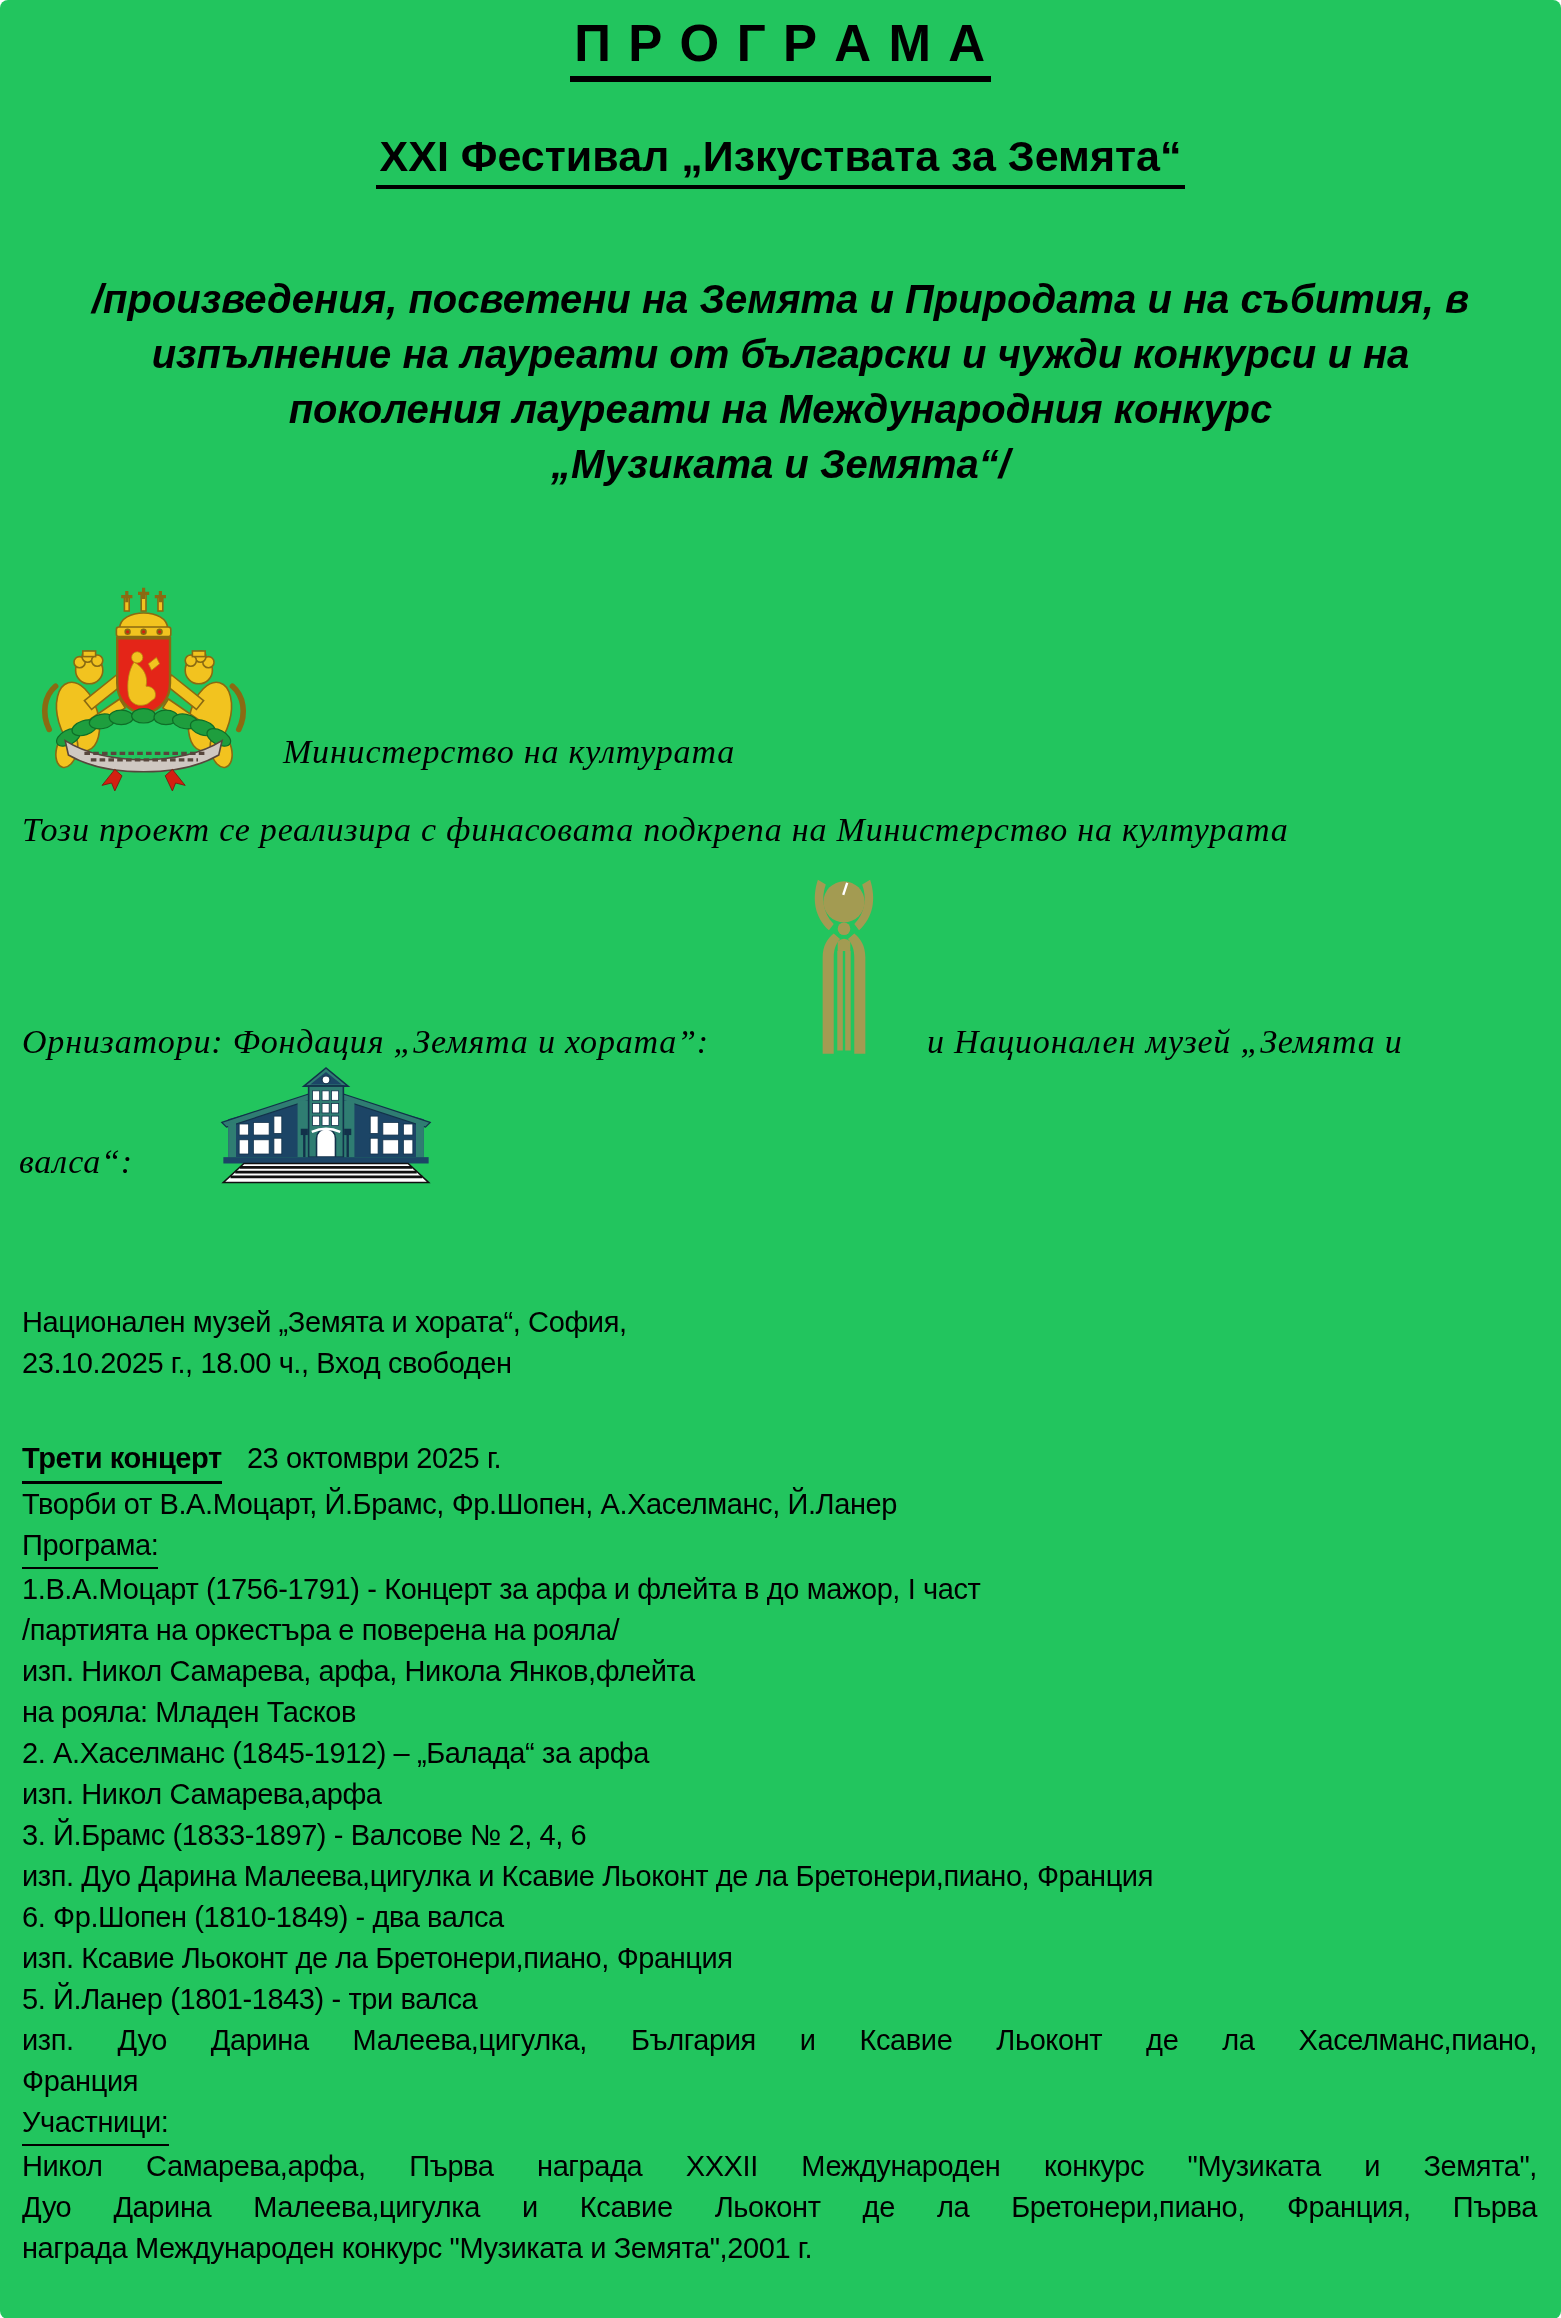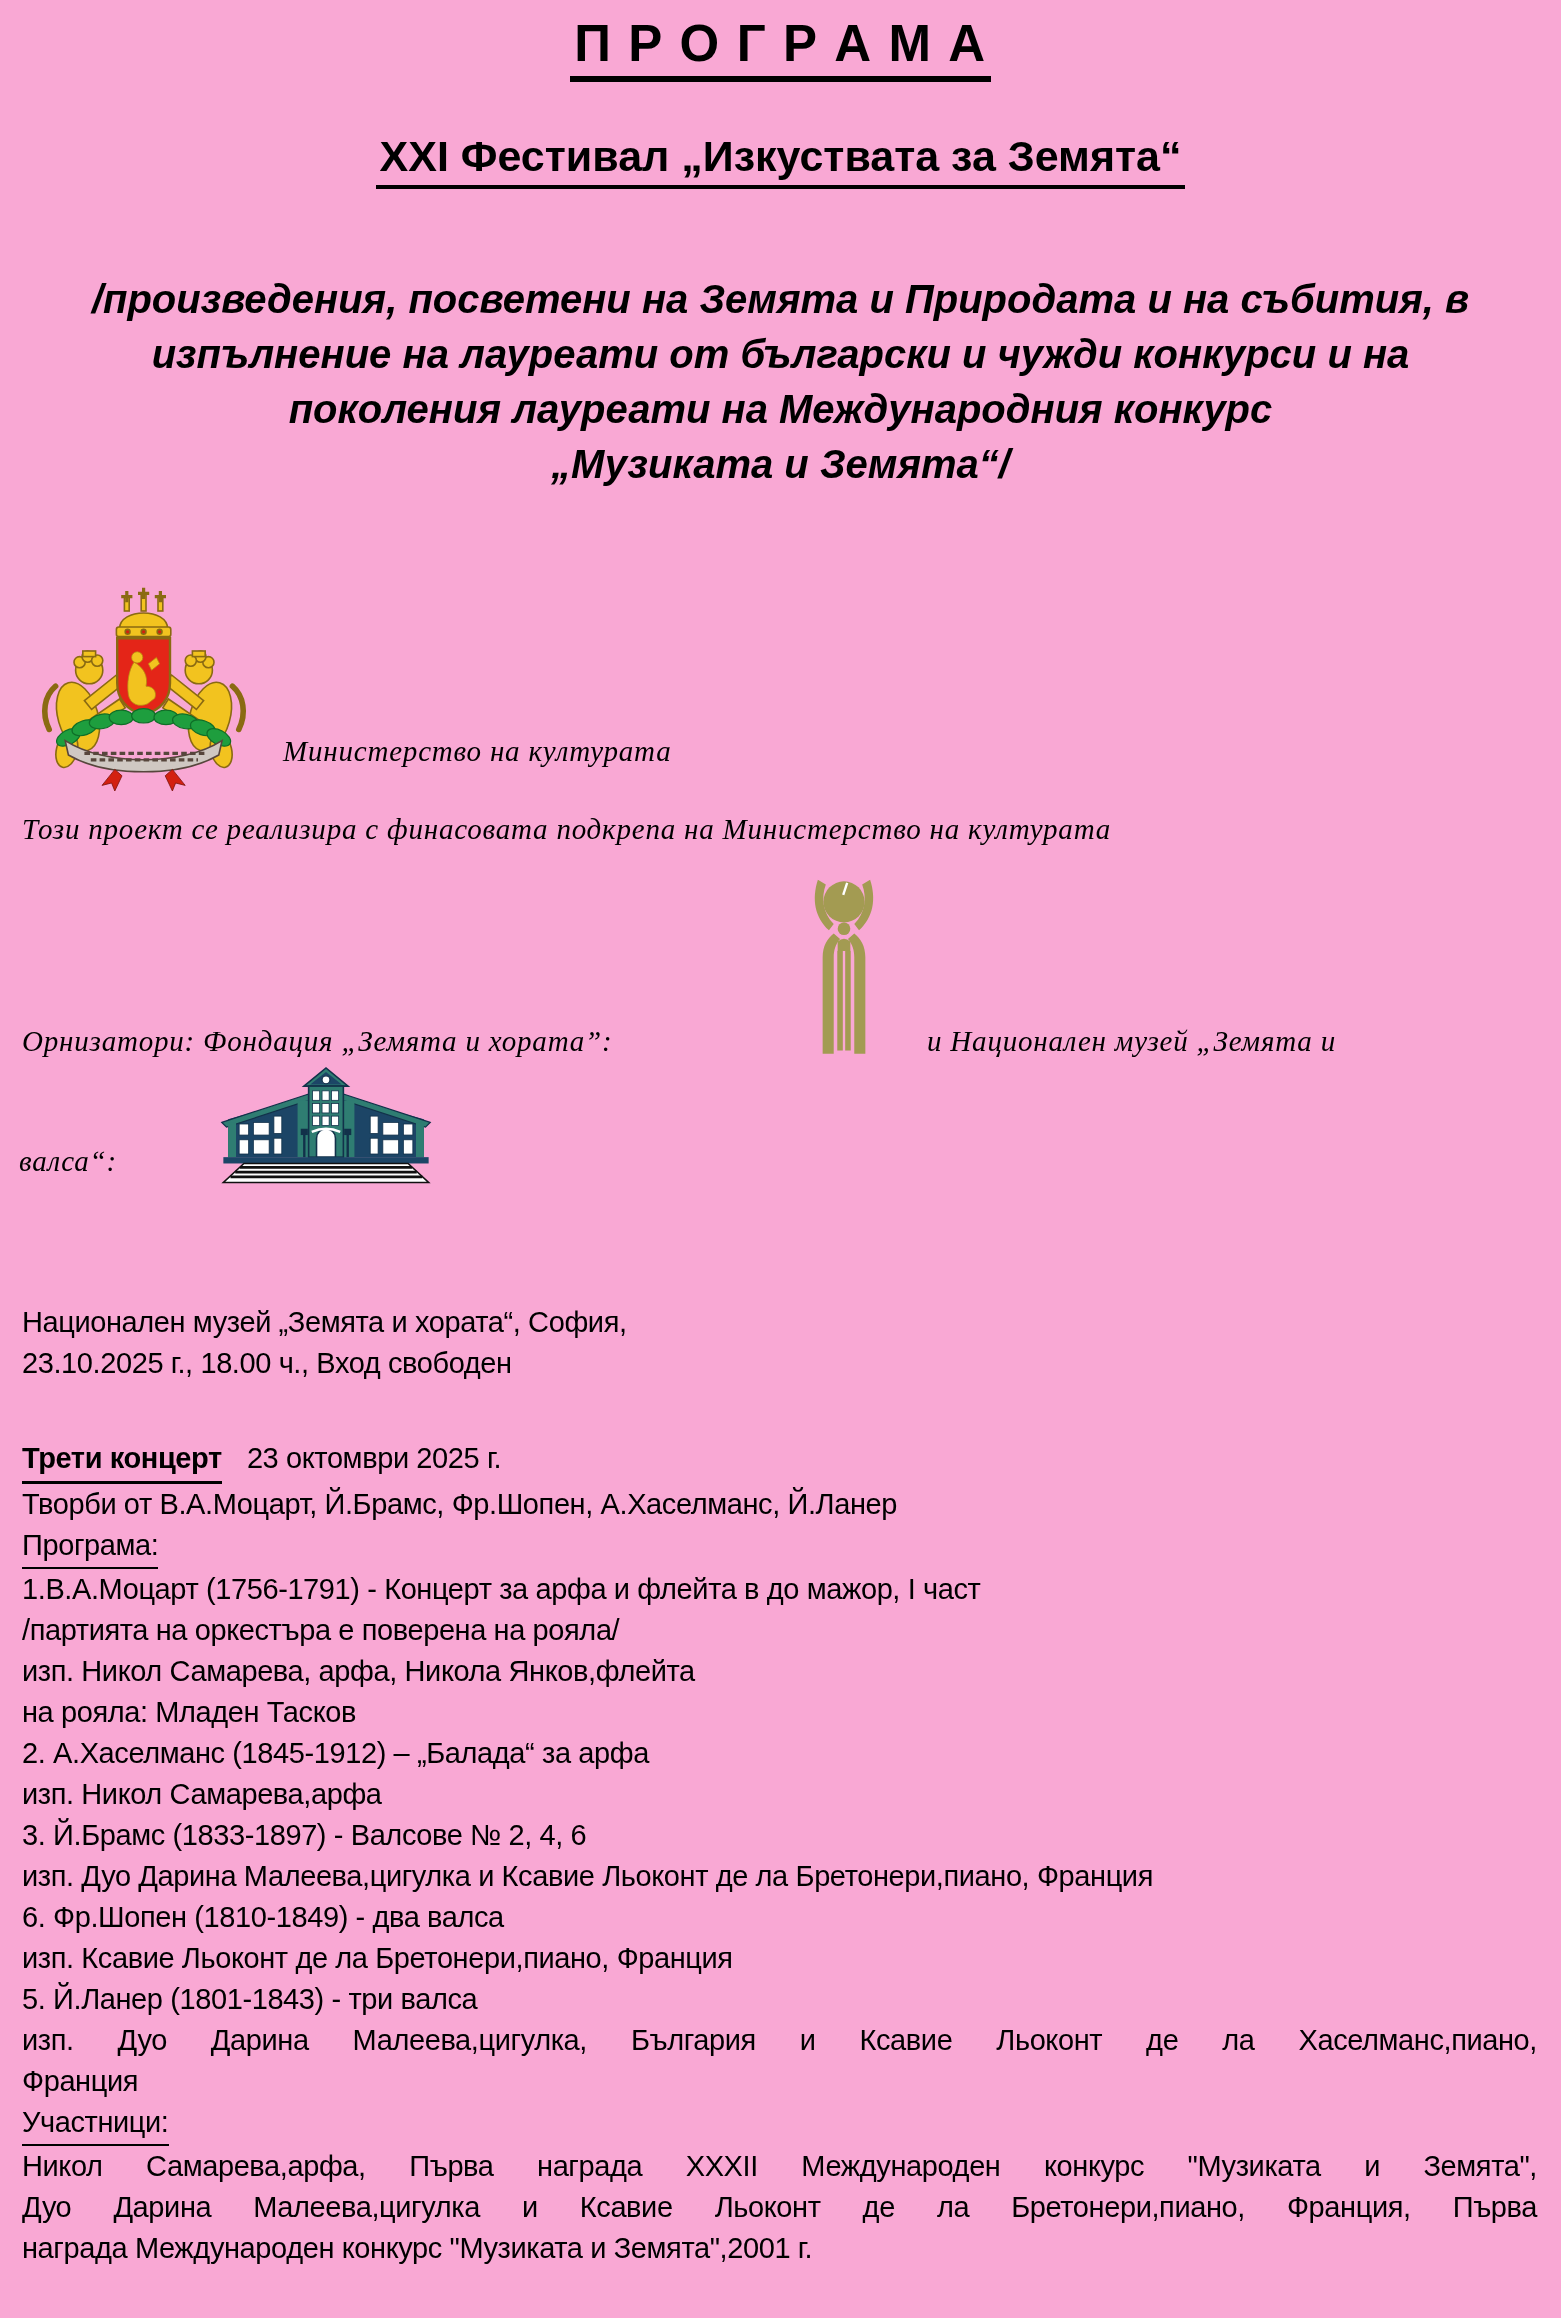--- a/index.html
+++ b/index.html
@@ -1,19 +1,20 @@
 <!DOCTYPE html>
 <html style="font-size:12.7px"><head>
 <meta charset="utf-8">
 <style>
   html,body { margin:0; padding:0; background:#ffffff; }
   .page {
     position:relative; width:1561px; height:2319px;
-    background:#f9a8d4; color:#000; overflow:hidden;
+    background:#22c55e; color:#000; overflow:hidden;
     font-family:"Liberation Sans", sans-serif;
+    border-radius:8px;
   }
   .abs { position:absolute; }
   .centerline { left:0; right:0; text-align:center; }
 
   .doc-title {
     display:inline-block;
     font:bold 51px/1.05 "Liberation Sans", sans-serif;
     border-bottom:6.3px solid #000; padding:0 4.7px 4.7px 4.7px;
     letter-spacing:1.6px;
   }
@@ -22,21 +23,21 @@
     display:inline-block;
     font:bold 43px/1.05 "Liberation Sans", sans-serif;
     border-bottom:4.7px solid #000; padding:0 3.2px 6.3px 3.2px;
   }
   .intro {
     font:bold italic 40px/55px "Liberation Sans", sans-serif;
     text-align:center;
   }
   .serif-it {
     font-family:"Liberation Serif", serif; font-style:italic;
-    font-size:29px; line-height:47px; letter-spacing:0.8px; white-space:nowrap;
+    font-size:34px; line-height:47px; letter-spacing:0.8px; white-space:nowrap;
   }
   .body-block {
     font-family:"Liberation Sans", sans-serif;
     font-size:29px; line-height:41px; letter-spacing:-0.4px;
   }
   .jline { text-align:justify; text-align-last:justify; }
   .hd-bold-u {
     font-weight:bold; display:inline-block;
     border-bottom:3.2px solid #000; padding-bottom:1.6px;
   }

